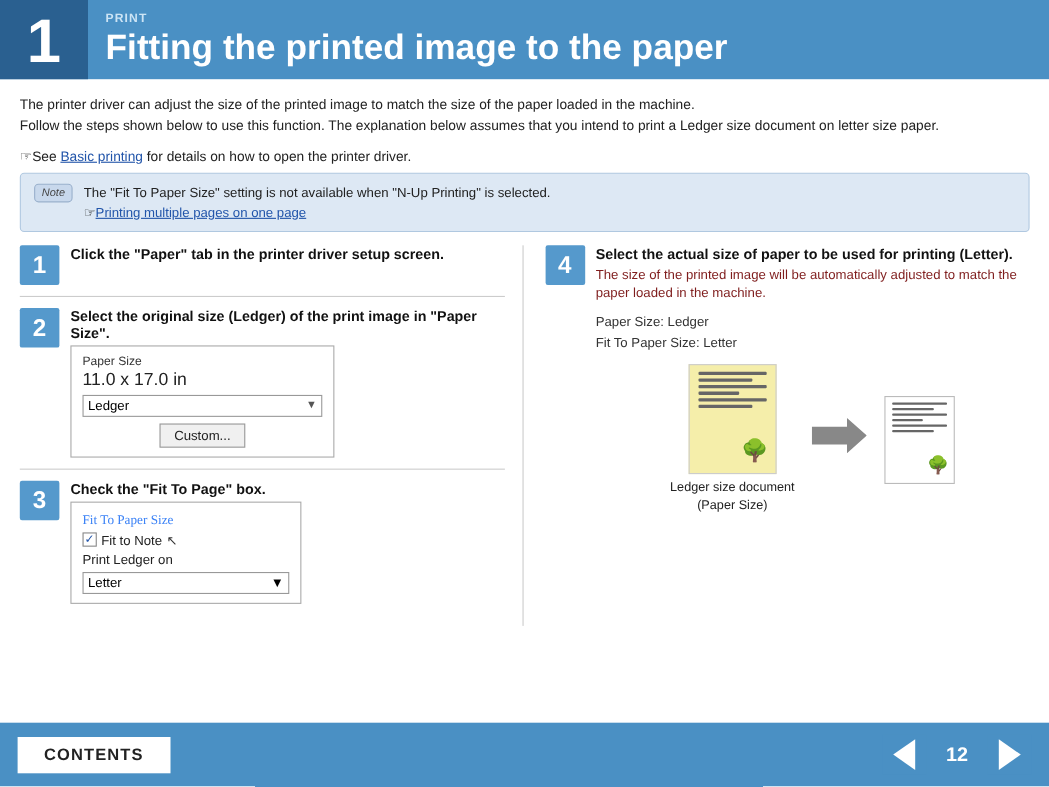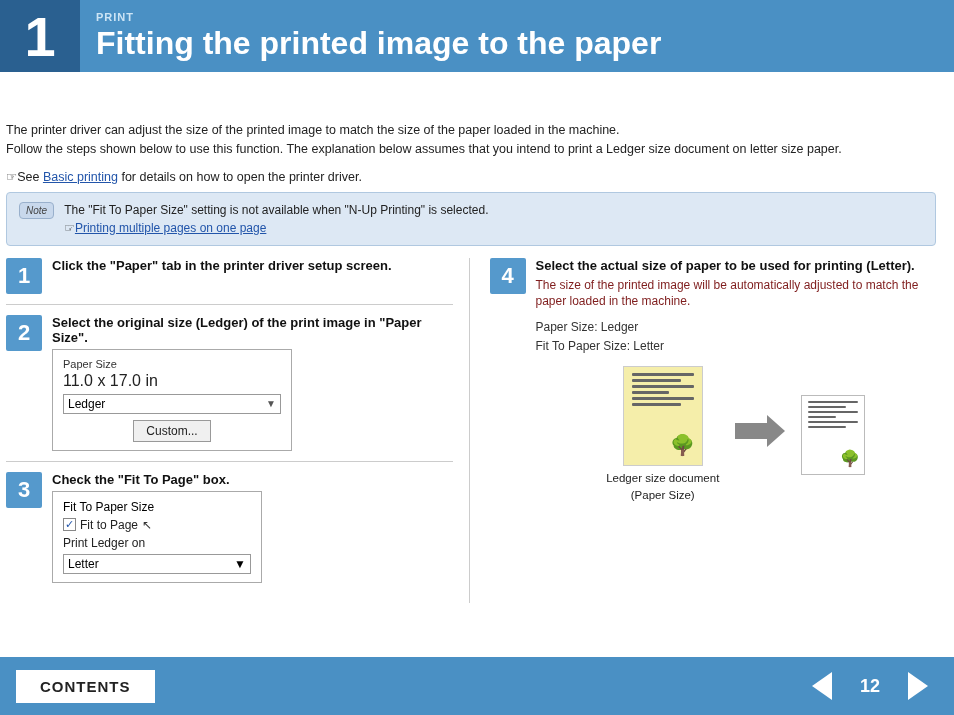--- a/index.html
+++ b/index.html
@@ -47,23 +47,22 @@
     }
     .header-title {
       color: #fff;
       font-size: 32px;
       font-weight: bold;
     }
 
     
     .main-content {
       flex: 1;
-      padding: 14px 18px 8px 6px;
+      padding: 14px 18px 8px 18px;
       overflow: hidden;
-      margin-top: 35px;
     }
 
     .intro-text {
       font-size: 12.5px;
       color: #222;
       line-height: 1.5;
       margin-bottom: 10px;
     }
     .see-line {
       font-size: 12.5px;
@@ -204,23 +203,24 @@
     
     .fit-widget {
       border: 1px solid #aaa;
       background: #fff;
       padding: 8px 10px;
       width: 210px;
       margin-top: 4px;
       font-size: 12px;
     }
     .fit-widget .fw-label {
-      color: #000000;
+      color: #3b82f6;
       font-size: 12px;
       margin-bottom: 4px;
+      font-family: Liberation Serif, serif;
     }
     .fit-widget .fw-checkbox-row {
       display: flex;
       align-items: center;
       gap: 4px;
       margin-bottom: 4px;
     }
     .fit-widget .fw-checkbox {
       width: 13px;
       height: 13px;
@@ -470,21 +470,21 @@
         <div class="step-number">3</div>
         <div class="step-content">
           <div class="step-title">Check the "Fit To Page" box.</div>
 
           <div class="fit-widget">
             <div class="fw-label">Fit To Paper Size</div>
             <div class="fw-checkbox-row">
               <div class="fw-checkbox">
                   <span class="checkmark">✓</span>
                 </div>
-              <span class="fw-text">Fit to Page</span>
+              <span class="fw-text">Fit to Note</span>
               <span class="cursor-icon">↖</span>
             </div>
             <div class="fw-print-label">Print Ledger on</div>
             <div class="fw-select">
               <span>Letter</span>
               <span>▼</span>
             </div>
           </div>
         </div>
       </div>

